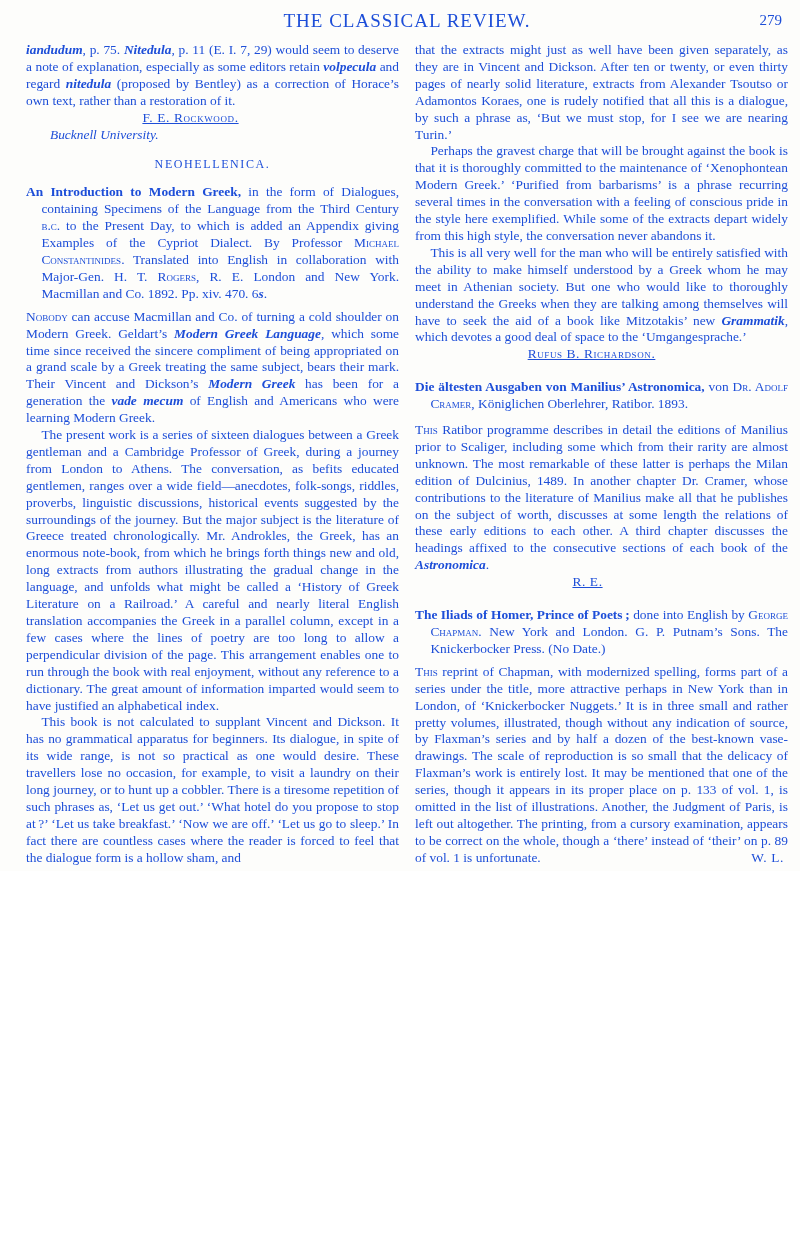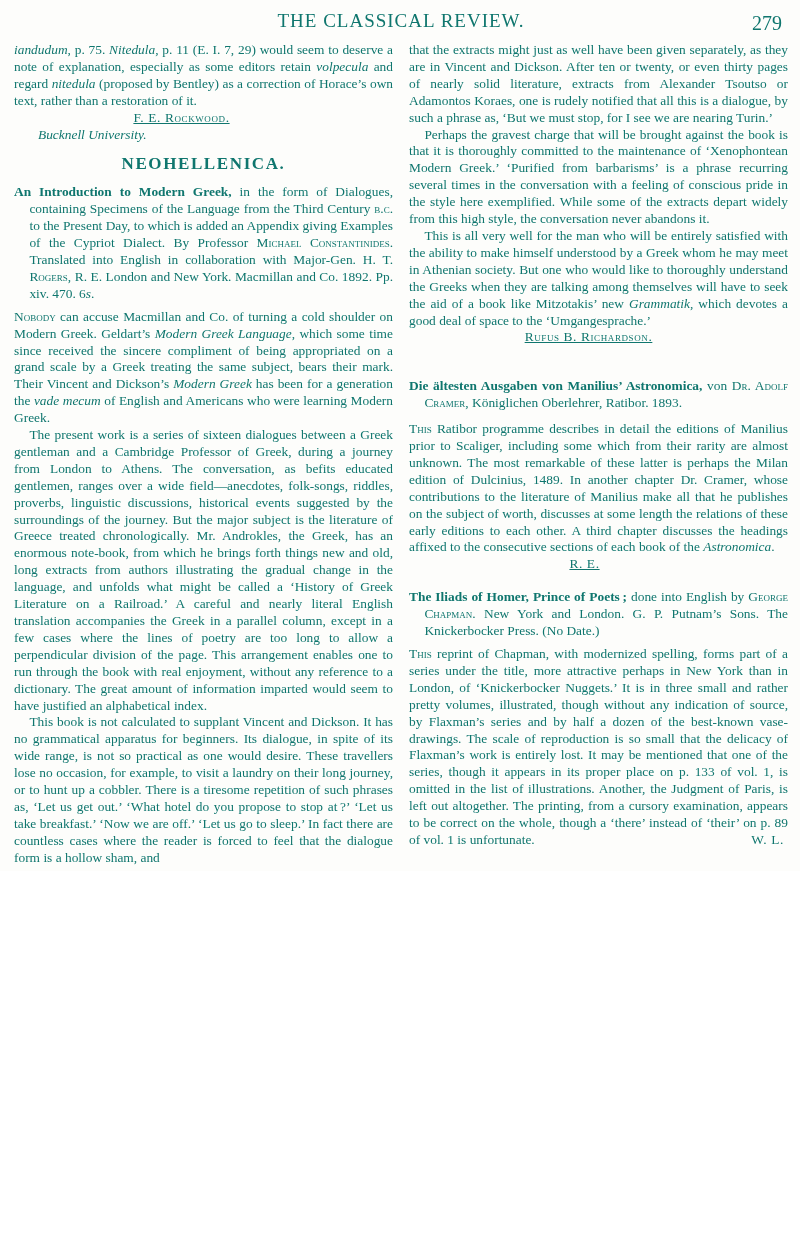--- a/index.html
+++ b/index.html
@@ -1,47 +1,47 @@
 <!DOCTYPE html>
 <html><head>
 <meta charset="utf-8">
 <style>
   html,body{margin:0;padding:0;background:#ffffff;}
   .page{
     position:relative;
     width:800px;height:871px;
     box-sizing:border-box;
-    padding:8px 12px 0 14px;
+    padding:8px 12px 0 26px;
     background:#fdfdfb;
-    color:#0f766e;
+    color:#1d4ed8;
     font-family:"Liberation Serif","DejaVu Serif",serif;
     overflow:hidden;
   }
   
   .header{position:relative;height:34px;text-align:center;}
   .title{display:inline-block;font-size:19px;letter-spacing:1px;padding-top:2px;}
-  .pagenum{position:absolute;right:6px;top:4px;font-size:20px;}
+  .pagenum{position:absolute;right:6px;top:4px;font-size:15px;}
   
   .columns{display:flex;gap:16px;height:1046px;overflow:hidden;
            text-align:justify;font-size:13.4px;line-height:16.9px;}
   .col{flex:1;min-width:0;}
   p{margin:0;text-indent:1.15em;}
   p.noindent{text-indent:0;}
   p.hang{text-indent:-1.15em;padding-left:1.15em;margin-bottom:6px;}
-  .section-heading{font-weight:bold;font-size:17px;letter-spacing:1.6px;
+  .section-heading{font-weight:normal;font-size:12px;letter-spacing:1.6px;
                    text-align:center;margin:13px 0 11px 0;}
   .sig{text-align:center;font-variant:small-caps;letter-spacing:.6px;text-decoration:underline;}
   .sig-rockwood{padding-right:44px;}
-  .sig-richardson{padding-right:20px;margin-bottom:32px;}
+  .sig-richardson{padding-right:20px;margin-bottom:16px;}
   .sig-re{padding-right:28px;margin-bottom:16px;}
   .affil{font-style:italic;padding-left:24px;}
   .inline-sig{float:right;font-variant:small-caps;letter-spacing:.6px;padding-right:4px;}
   .titleblock-gap{margin-top:9px;}
   
-  .r-i{font-style:italic;}
+  .r-i{font-style:italic;font-weight:bold;}
   .r-b{font-weight:bold;font-family:Liberation Serif, serif;}
   .r-sc{font-variant:small-caps;margin-top:34px;}
   
   .divider{width:233px;height:0;border-top:2px solid #2c2c2c;
            margin:10px 0 0 297px;}
   .poems{display:flex;margin-top:16px;}
   .poem{width:50%;box-sizing:border-box;}
   .poem-title{text-align:center;font-size:15.5px;letter-spacing:2px;margin:4px 0 12px 0;}
   .poem-line{font-size:16.5px;line-height:26.5px;margin-top:44px;}
   .scots .poem-line{padding-left:45px;}

